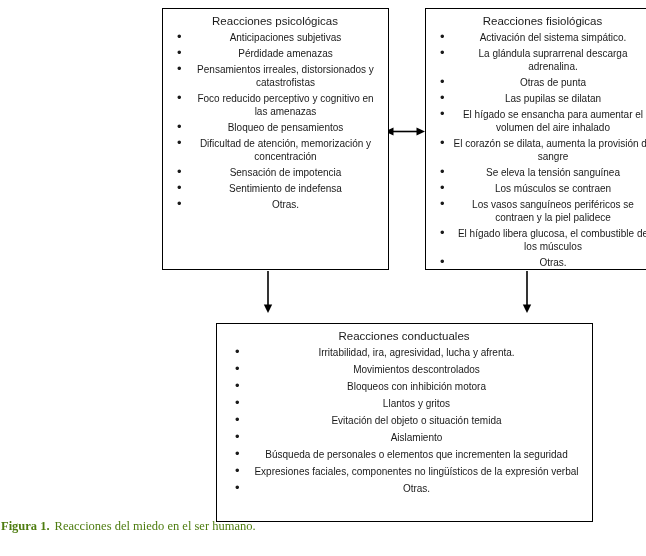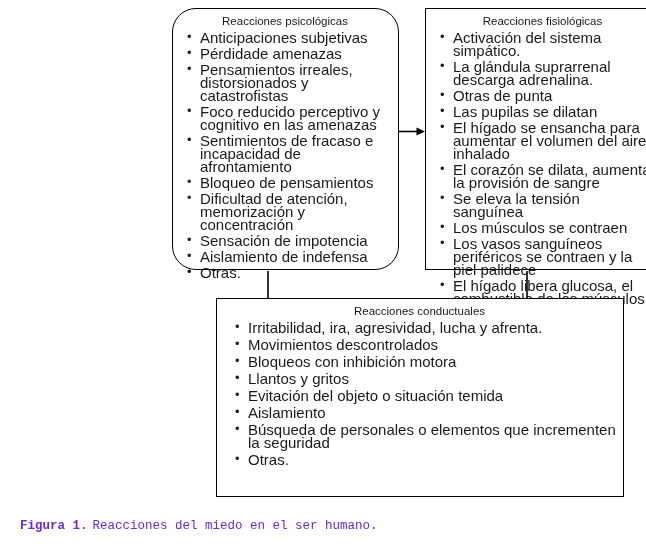--- a/index.html
+++ b/index.html
@@ -23,58 +23,59 @@
     left: 0; top: 0;
     width: 646px; height: 556px;
     pointer-events: none;
   }
   .box {
     position: absolute;
     border: 1.5px solid var(--line);
     background: var(--background);
     padding: 4px 5px 2px 4px;
   }
-  .box-psych  { left: 172px; top: 8px;   width: 227px; height: 262px; border-radius: 24px; }
+  .box-psych  { left: 162px; top: 8px;   width: 227px; height: 262px; }
   .box-physio { left: 425px; top: 8px;   width: 236px; height: 262px; }
-  .box-conduct{ left: 216px; top: 298px; width: 408px; height: 199px; }
+  .box-conduct{ left: 216px; top: 323px; width: 377px; height: 199px; }
   .box-title {
     text-align: center;
     font-size: 11.5px;
     line-height: 14px;
     margin: 1px 0 3px 0;
   }
   .box-list {
     margin: 0;
     padding: 0 2px 0 8px;
     list-style: none;
-    font-size: 15px;
+    font-size: 10px;
     line-height: 13px;
+    text-align: center;
   }
   .box-list li {
     position: relative;
     padding-left: 15px;
     margin-bottom: 3px;
   }
   .box-conduct .box-list li { margin-bottom: 4px; }
   .box-conduct .box-list { padding-left: 12px; }
   .box-list li::before {
     content: "\2022";
     position: absolute;
     left: 2px;
     top: -1px;
     font-size: 13px;
   }
   .caption {
     position: absolute;
-    left: 20px;
+    left: 1px;
     top: 518px;
-    font-family: Liberation Mono, monospace;
+    font-family: Liberation Serif, serif;
     font-size: 12.5px;
     line-height: 16px;
-    color: #6d28d9;
+    color: #4d7c0f;
   }
   .caption p { margin: 0; }
   .caption .fig-label { font-weight: bold; margin-right: 5px; }
   .caption .caption-source { font-style: italic; }
 </style>
 </head>
 <body>
 
 <div class="canvas">
 
@@ -94,25 +95,24 @@
     </g>
   </svg>
 
   <div class="box box-psych">
     <div class="box-title">Reacciones psicológicas</div>
     <ul class="box-list">
         <li>Anticipaciones subjetivas</li>
         <li>Pérdidade amenazas</li>
         <li>Pensamientos irreales, distorsionados y catastrofistas</li>
         <li>Foco reducido perceptivo y cognitivo en las amenazas</li>
-        <li>Sentimientos de fracaso e incapacidad de afrontamiento</li>
         <li>Bloqueo de pensamientos</li>
         <li>Dificultad de atención, memorización y concentración</li>
         <li>Sensación de impotencia</li>
-        <li>Aislamiento de indefensa</li>
+        <li>Sentimiento de indefensa</li>
         <li>Otras.</li>
       </ul>
   </div>
 
   <div class="box box-physio">
     <div class="box-title">Reacciones fisiológicas</div>
     <ul class="box-list">
         <li>Activación del sistema simpático.</li>
         <li>La glándula suprarrenal descarga adrenalina.</li>
         <li>Otras de punta</li>
@@ -130,20 +130,21 @@
   <div class="box box-conduct">
     <div class="box-title">Reacciones conductuales</div>
     <ul class="box-list">
         <li>Irritabilidad, ira, agresividad, lucha y afrenta.</li>
         <li>Movimientos descontrolados</li>
         <li>Bloqueos con inhibición motora</li>
         <li>Llantos y gritos</li>
         <li>Evitación del objeto o situación temida</li>
         <li>Aislamiento</li>
         <li>Búsqueda de personales o elementos que incrementen la seguridad</li>
+        <li>Expresiones faciales, componentes no lingüísticos de la expresión verbal</li>
         <li>Otras.</li>
       </ul>
   </div>
 
   <div class="caption">
     <p><span class="fig-label">Figura 1.</span><span>Reacciones del miedo en el ser humano.</span></p>
   </div>
 
 </div>
 

